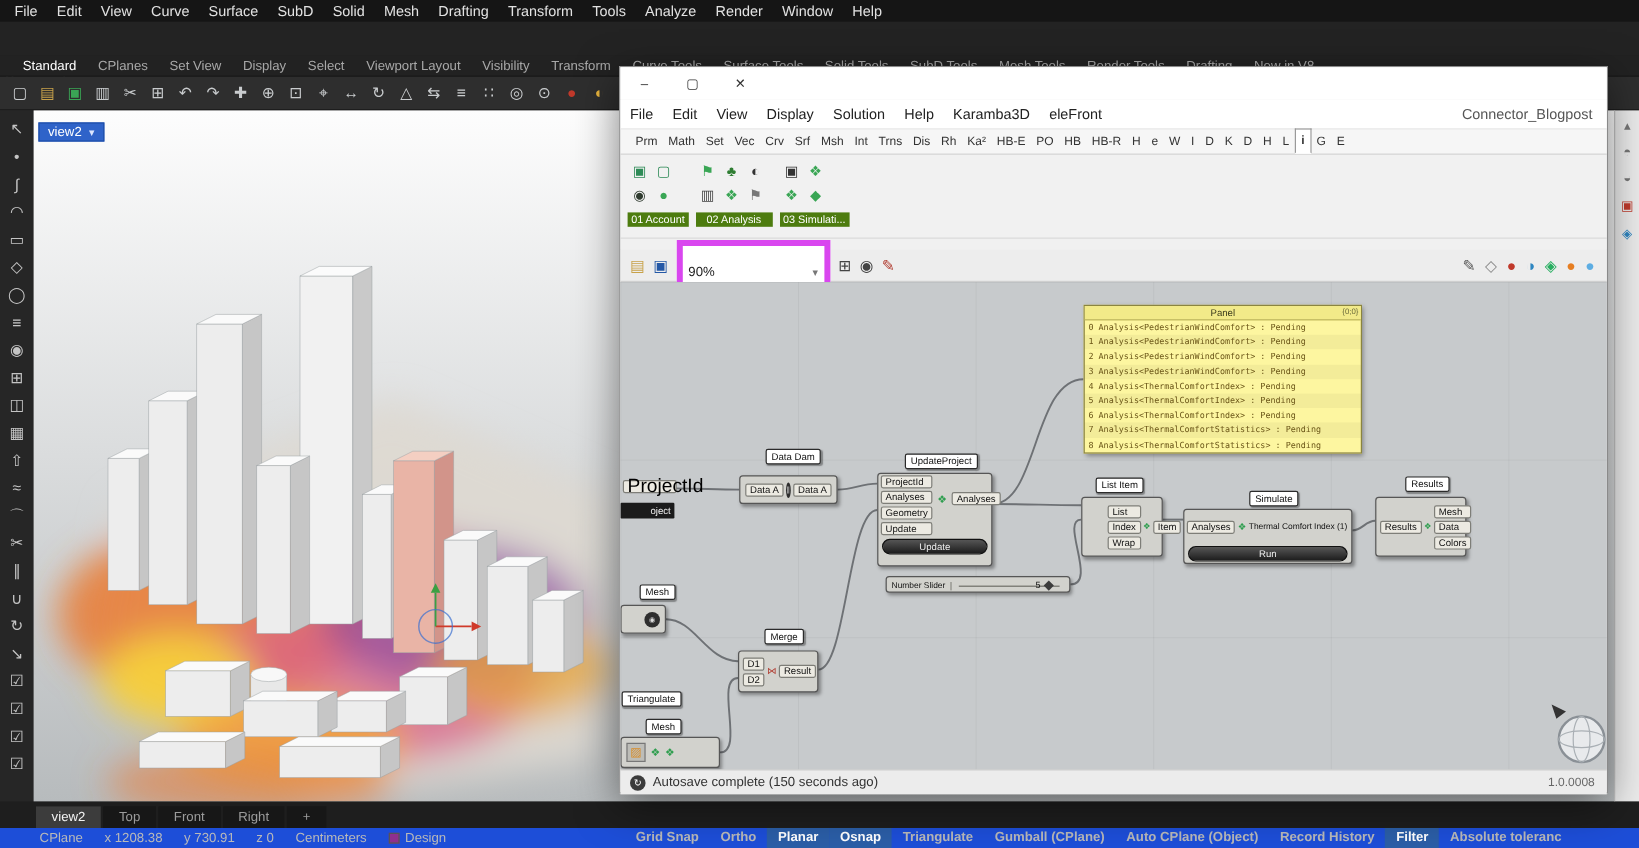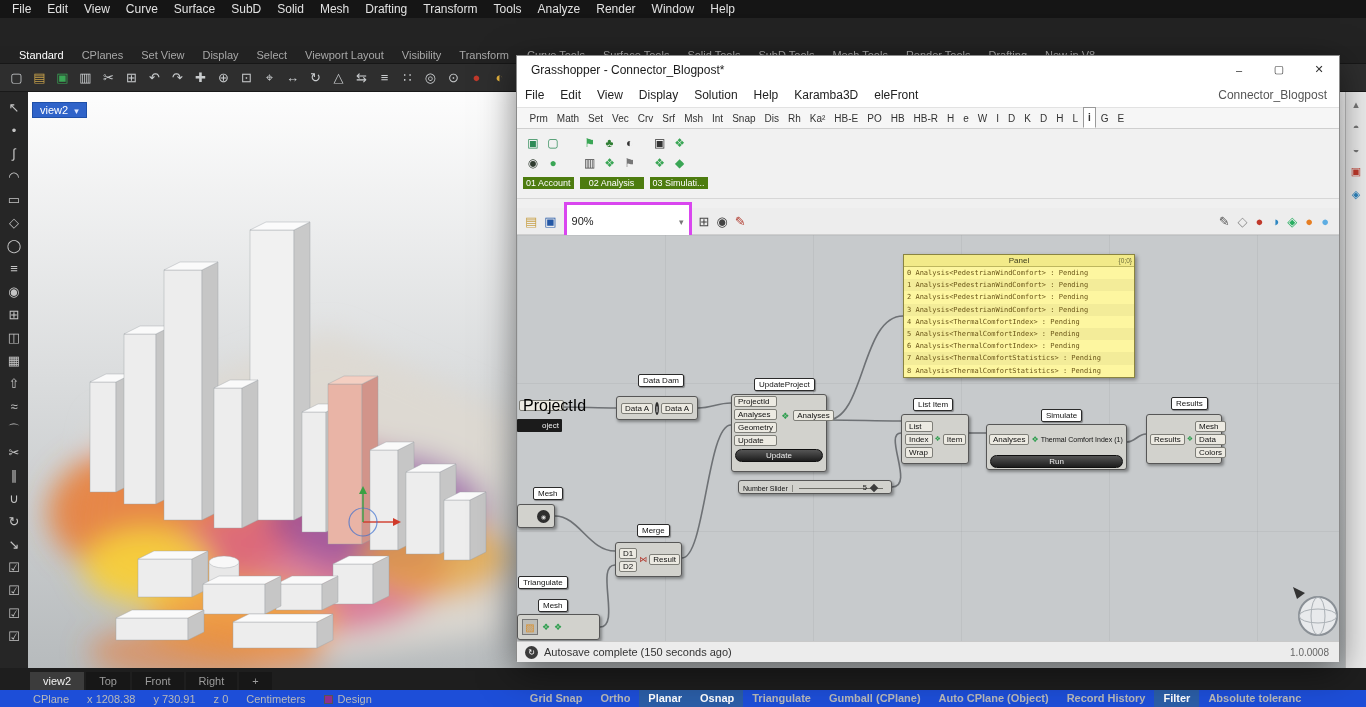--- a/index.html
+++ b/index.html
@@ -55,21 +55,21 @@
   .gtab { font-size:10px; color:#333; padding:0 4.5px; line-height:19px; }
   .gtab.active { background:#fff; border:1px solid #9a9a9a; border-bottom-color:#fff; font-weight:bold; }
   #gh-ribbon { height:70px; background:#f1f1f1; border-bottom:1px solid #d7d7d7; display:flex; align-items:flex-start; padding:4px 0 0 6px; gap:6px; }
   .rgroup { display:flex; flex-direction:column; }
   .ricons-gh { display:flex; flex-wrap:wrap; align-content:flex-start; }
   .gh-ricon { width:20px; height:20px; display:flex; align-items:center; justify-content:center; font-size:12px; }
   .rlabel { background:#4d7c0f; color:#fff; font-size:9px; text-align:center; padding:1px 3px; white-space:nowrap; }
   #gh-gap { height:9px; background:#f0f0f0; }
   #gh-cantools { height:27px; background:#ededed; border-bottom:1px solid #cfcfcf; display:flex; align-items:center; gap:7px; padding:0 10px 0 8px; }
   .ct-icon { font-size:13px; }
-  #gh-zoom { width:128px; height:18px; background:#fff; border:3px solid #d946ef; font-size:11px; color:#222; display:flex; align-items:center; padding:16px 5px; }
+  #gh-zoom { width:128px; height:18px; background:#fff; border:5px solid #d946ef; font-size:11px; color:#222; display:flex; align-items:flex-start; padding:16px 5px; }
   #gh-zoom .caret { margin-left:auto; }
   #gh-zoom .caret::after { content:"▾"; color:#777; font-size:9px; }
   .ct-spacer { flex:1; }
 
   
   #gh-canvas { position:relative; height:406px; background:#c7cacc;
     background-image:linear-gradient(rgba(0,0,0,.045) 1px, transparent 1px), linear-gradient(90deg, rgba(0,0,0,.045) 1px, transparent 1px);
     background-size:148px 148px; overflow:hidden; }
   #gh-wires { position:absolute; left:0; top:0; }
   #gh-wires path { stroke:#5e6265; stroke-width:1.6; fill:none; opacity:.85; }
@@ -335,21 +335,20 @@
         <span class="toggle">Auto CPlane (Object)</span>
         <span class="toggle">Record History</span>
         <span class="toggle active">Filter</span>
         <span class="toggle">Absolute toleranc</span>
       </span>
   </div>
 
   <div id="gh-window">
 
     <div id="gh-titlebar">
-      <span class="gh-title">Grasshopper - Connector_Blogpost*</span>
       <span style="display:flex;">
 
       <span class="wbtn">–</span>
           <span class="wbtn">▢</span>
           <span class="wbtn">✕</span>
         </span>
     </div>
 
     <div id="gh-menubar">
       <span style="display:flex;">
@@ -369,21 +368,21 @@
     <div id="gh-tabs">
 
     <span class="gtab">Prm</span>
         <span class="gtab">Math</span>
         <span class="gtab">Set</span>
         <span class="gtab">Vec</span>
         <span class="gtab">Crv</span>
         <span class="gtab">Srf</span>
         <span class="gtab">Msh</span>
         <span class="gtab">Int</span>
-        <span class="gtab">Snap</span>
+        <span class="gtab">Trns</span>
         <span class="gtab">Dis</span>
         <span class="gtab">Rh</span>
         <span class="gtab">Ka²</span>
         <span class="gtab">HB-E</span>
         <span class="gtab">PO</span>
         <span class="gtab">HB</span>
         <span class="gtab">HB-R</span>
         <span class="gtab">H</span>
         <span class="gtab">e</span>
         <span class="gtab">W</span>
@@ -531,21 +530,21 @@
           <span class="sl-label">Number Slider</span>
           <span class="sl-track">
             <span class="sl-line"></span>
             <span class="sl-value">5</span>
             <span class="sl-handle"></span>
           </span>
         </div>
       </div>
 
       <div class="gh-nick" style="left:396px;top:163px;">List Item</div>
-      <div class="gh-comp row" style="left:384px;top:179px;width:68px;height:50px;padding:0 1px;">
+      <div class="gh-comp row" style="left:384px;top:179px;width:68px;height:50px;padding:0 19px;">
         <div class="col">
 
         <span class="gh-param">List</span>
             <span class="gh-param">Index</span>
             <span class="gh-param">Wrap</span>
           </div>
         <span class="mini-green" style="font-size:7px;">❖</span>
         <span class="gh-param">Item</span>
       </div>
 

